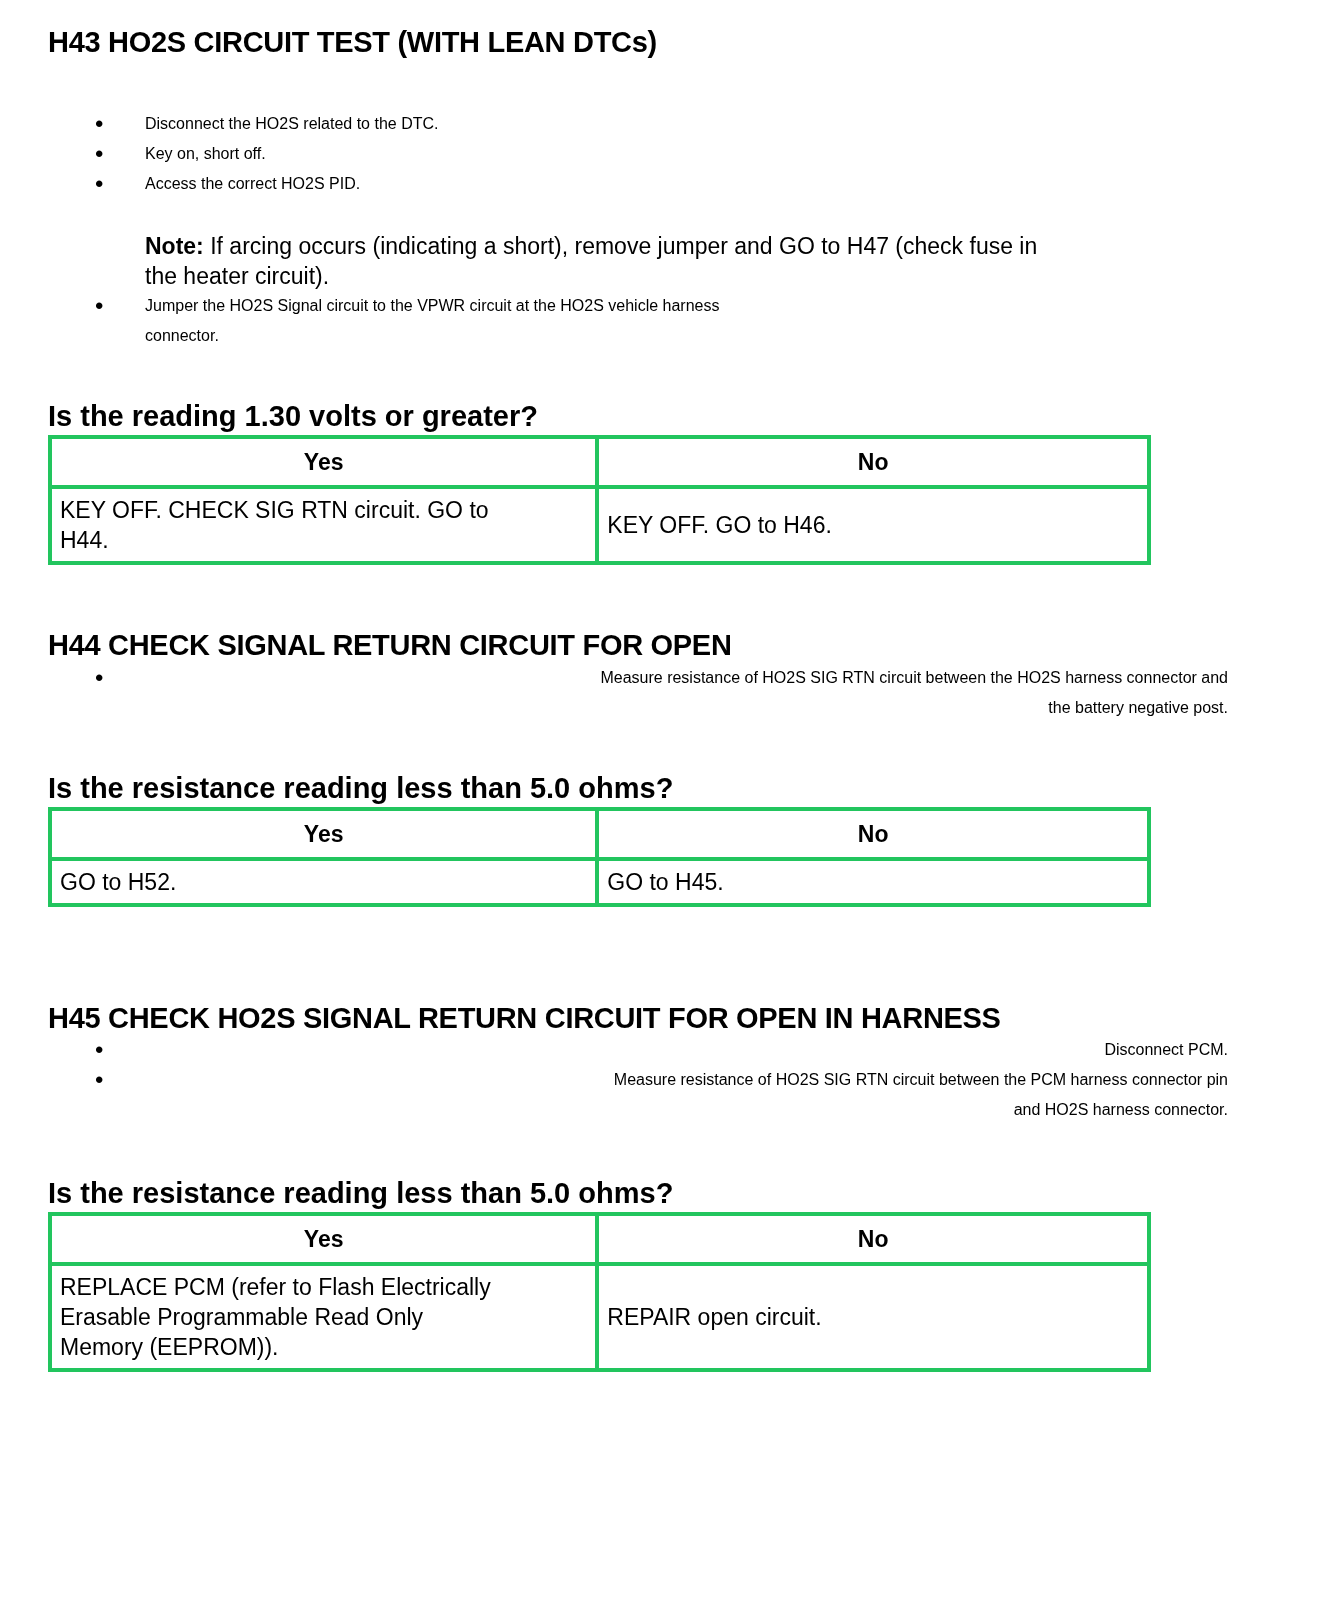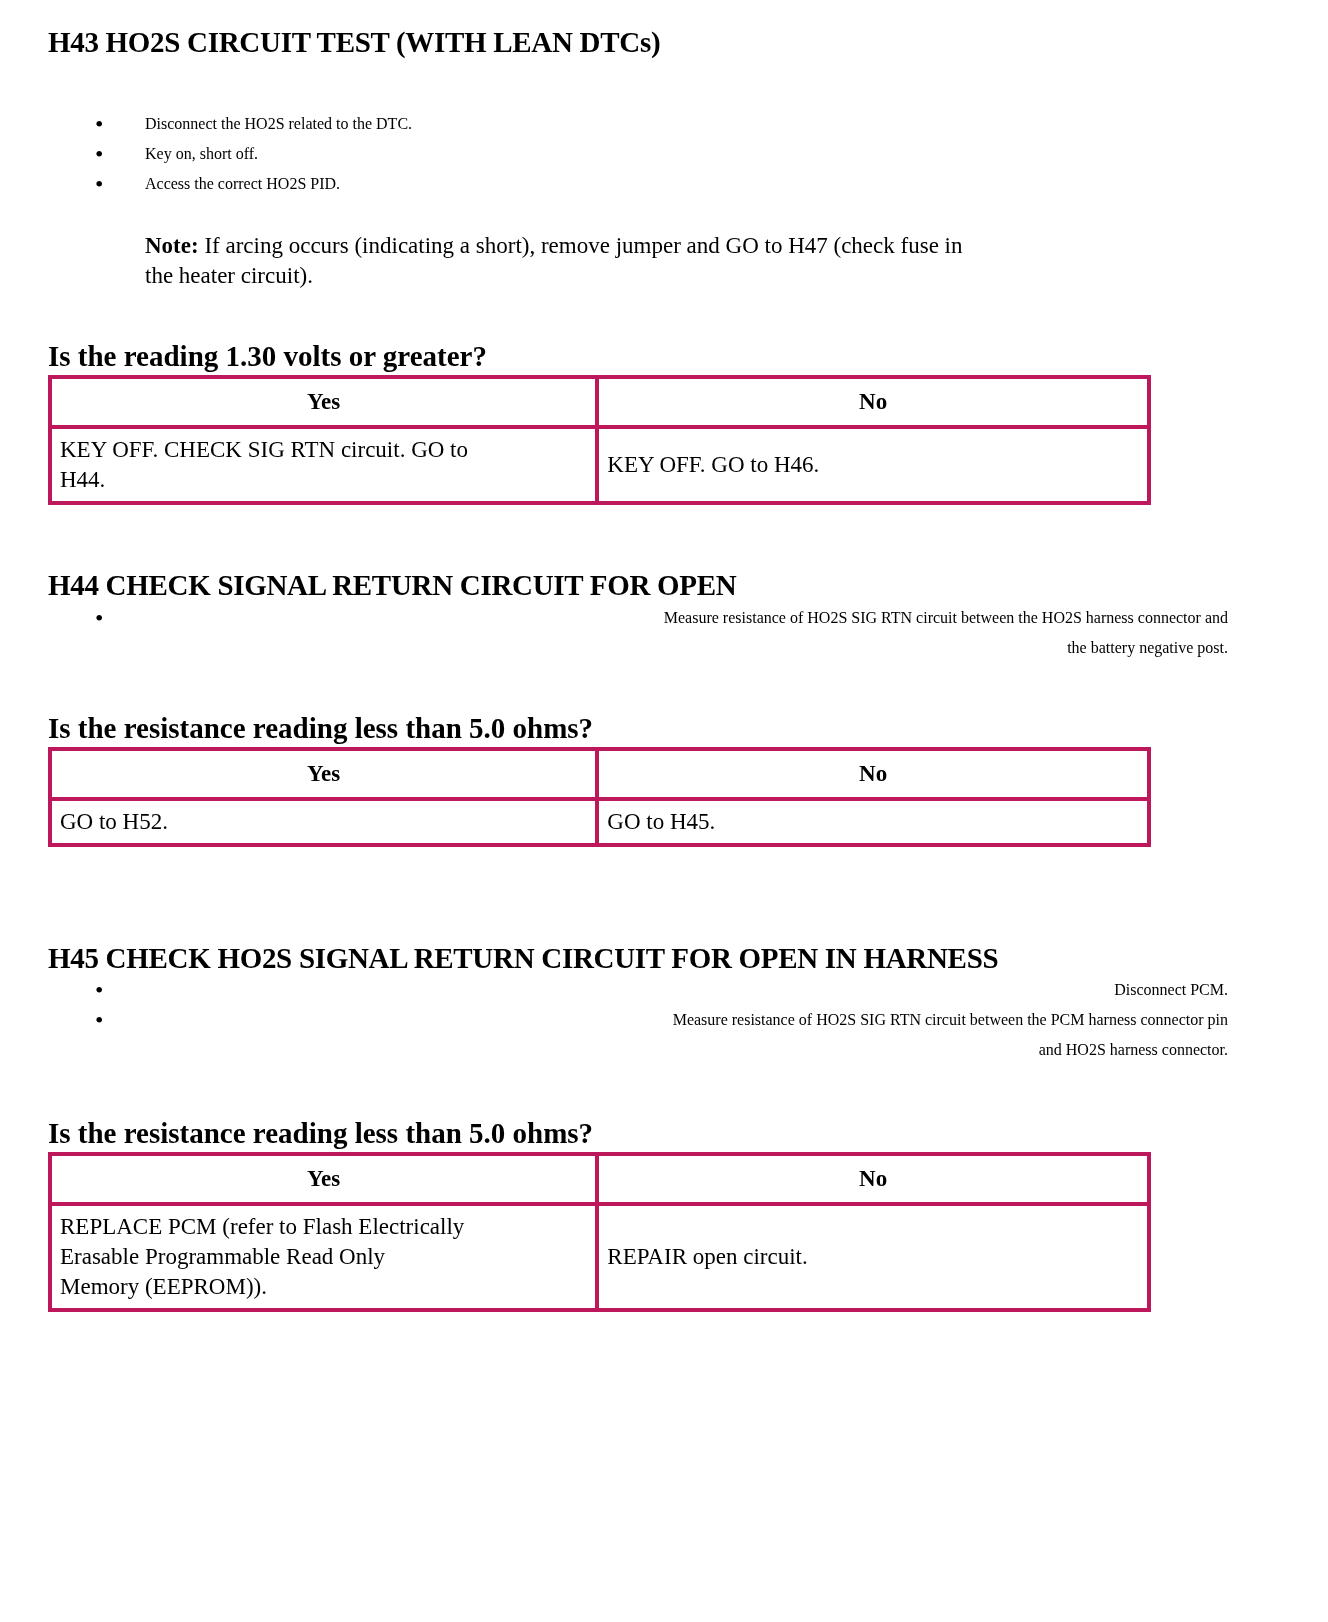--- a/index.html
+++ b/index.html
@@ -7,21 +7,21 @@
     padding: 0;
     background: #ffffff;
   }
   .page {
     width: 1276px;
     min-height: 1622px;
     box-sizing: border-box;
     padding: 26px 48px 40px 48px;
     background: #ffffff;
     color: #000000;
-    font-family: Liberation Serif, serif;
+    font-family: Liberation Sans, sans-serif;
   }
   .section-heading {
     font-size: 29px;
     font-weight: bold;
     letter-spacing: -0.3px;
     margin: 0;
     line-height: 1.15;
   }
   .gap-after-h43 { margin-bottom: 50px; }
   .heading-h44 { margin-top: 64px; }
@@ -65,21 +65,21 @@
   }
   .question-tight { margin-top: 55px; }
 
   table.decision-table {
     border-collapse: collapse;
     width: 1103px;
     table-layout: fixed;
   }
   table.decision-table th,
   table.decision-table td {
-    border: 4px solid #be185d;
+    border: 4px solid #22c55e;
     font-size: 23px;
     line-height: 30px;
   }
   table.decision-table th {
     font-weight: bold;
     text-align: center;
     padding: 8px 8px;
   }
   table.decision-table td {
     text-align: left;
@@ -99,20 +99,24 @@
 
   <ul class="bullet-list">
     <li>Disconnect the HO2S related to the DTC.</li>
     <li>Key on, short off.</li>
     <li>Access the correct HO2S PID.</li>
   </ul>
 
   <p class="note-para"><span class="note-label">Note:</span><span> If arcing occurs (indicating a short), remove jumper and GO to H47 (check fuse in
 the heater circuit).</span></p>
 
+  <ul class="bullet-list bullets-second">
+    <li>Jumper the HO2S Signal circuit to the VPWR circuit at the HO2S vehicle harness
+connector.</li>
+  </ul>
 
   <p class="question">Is the reading 1.30 volts or greater?</p>
 
   <table class="decision-table">
     <colgroup>
         <col class="col-yes">
         <col class="col-no">
       </colgroup>
     <thead>
       <tr>

